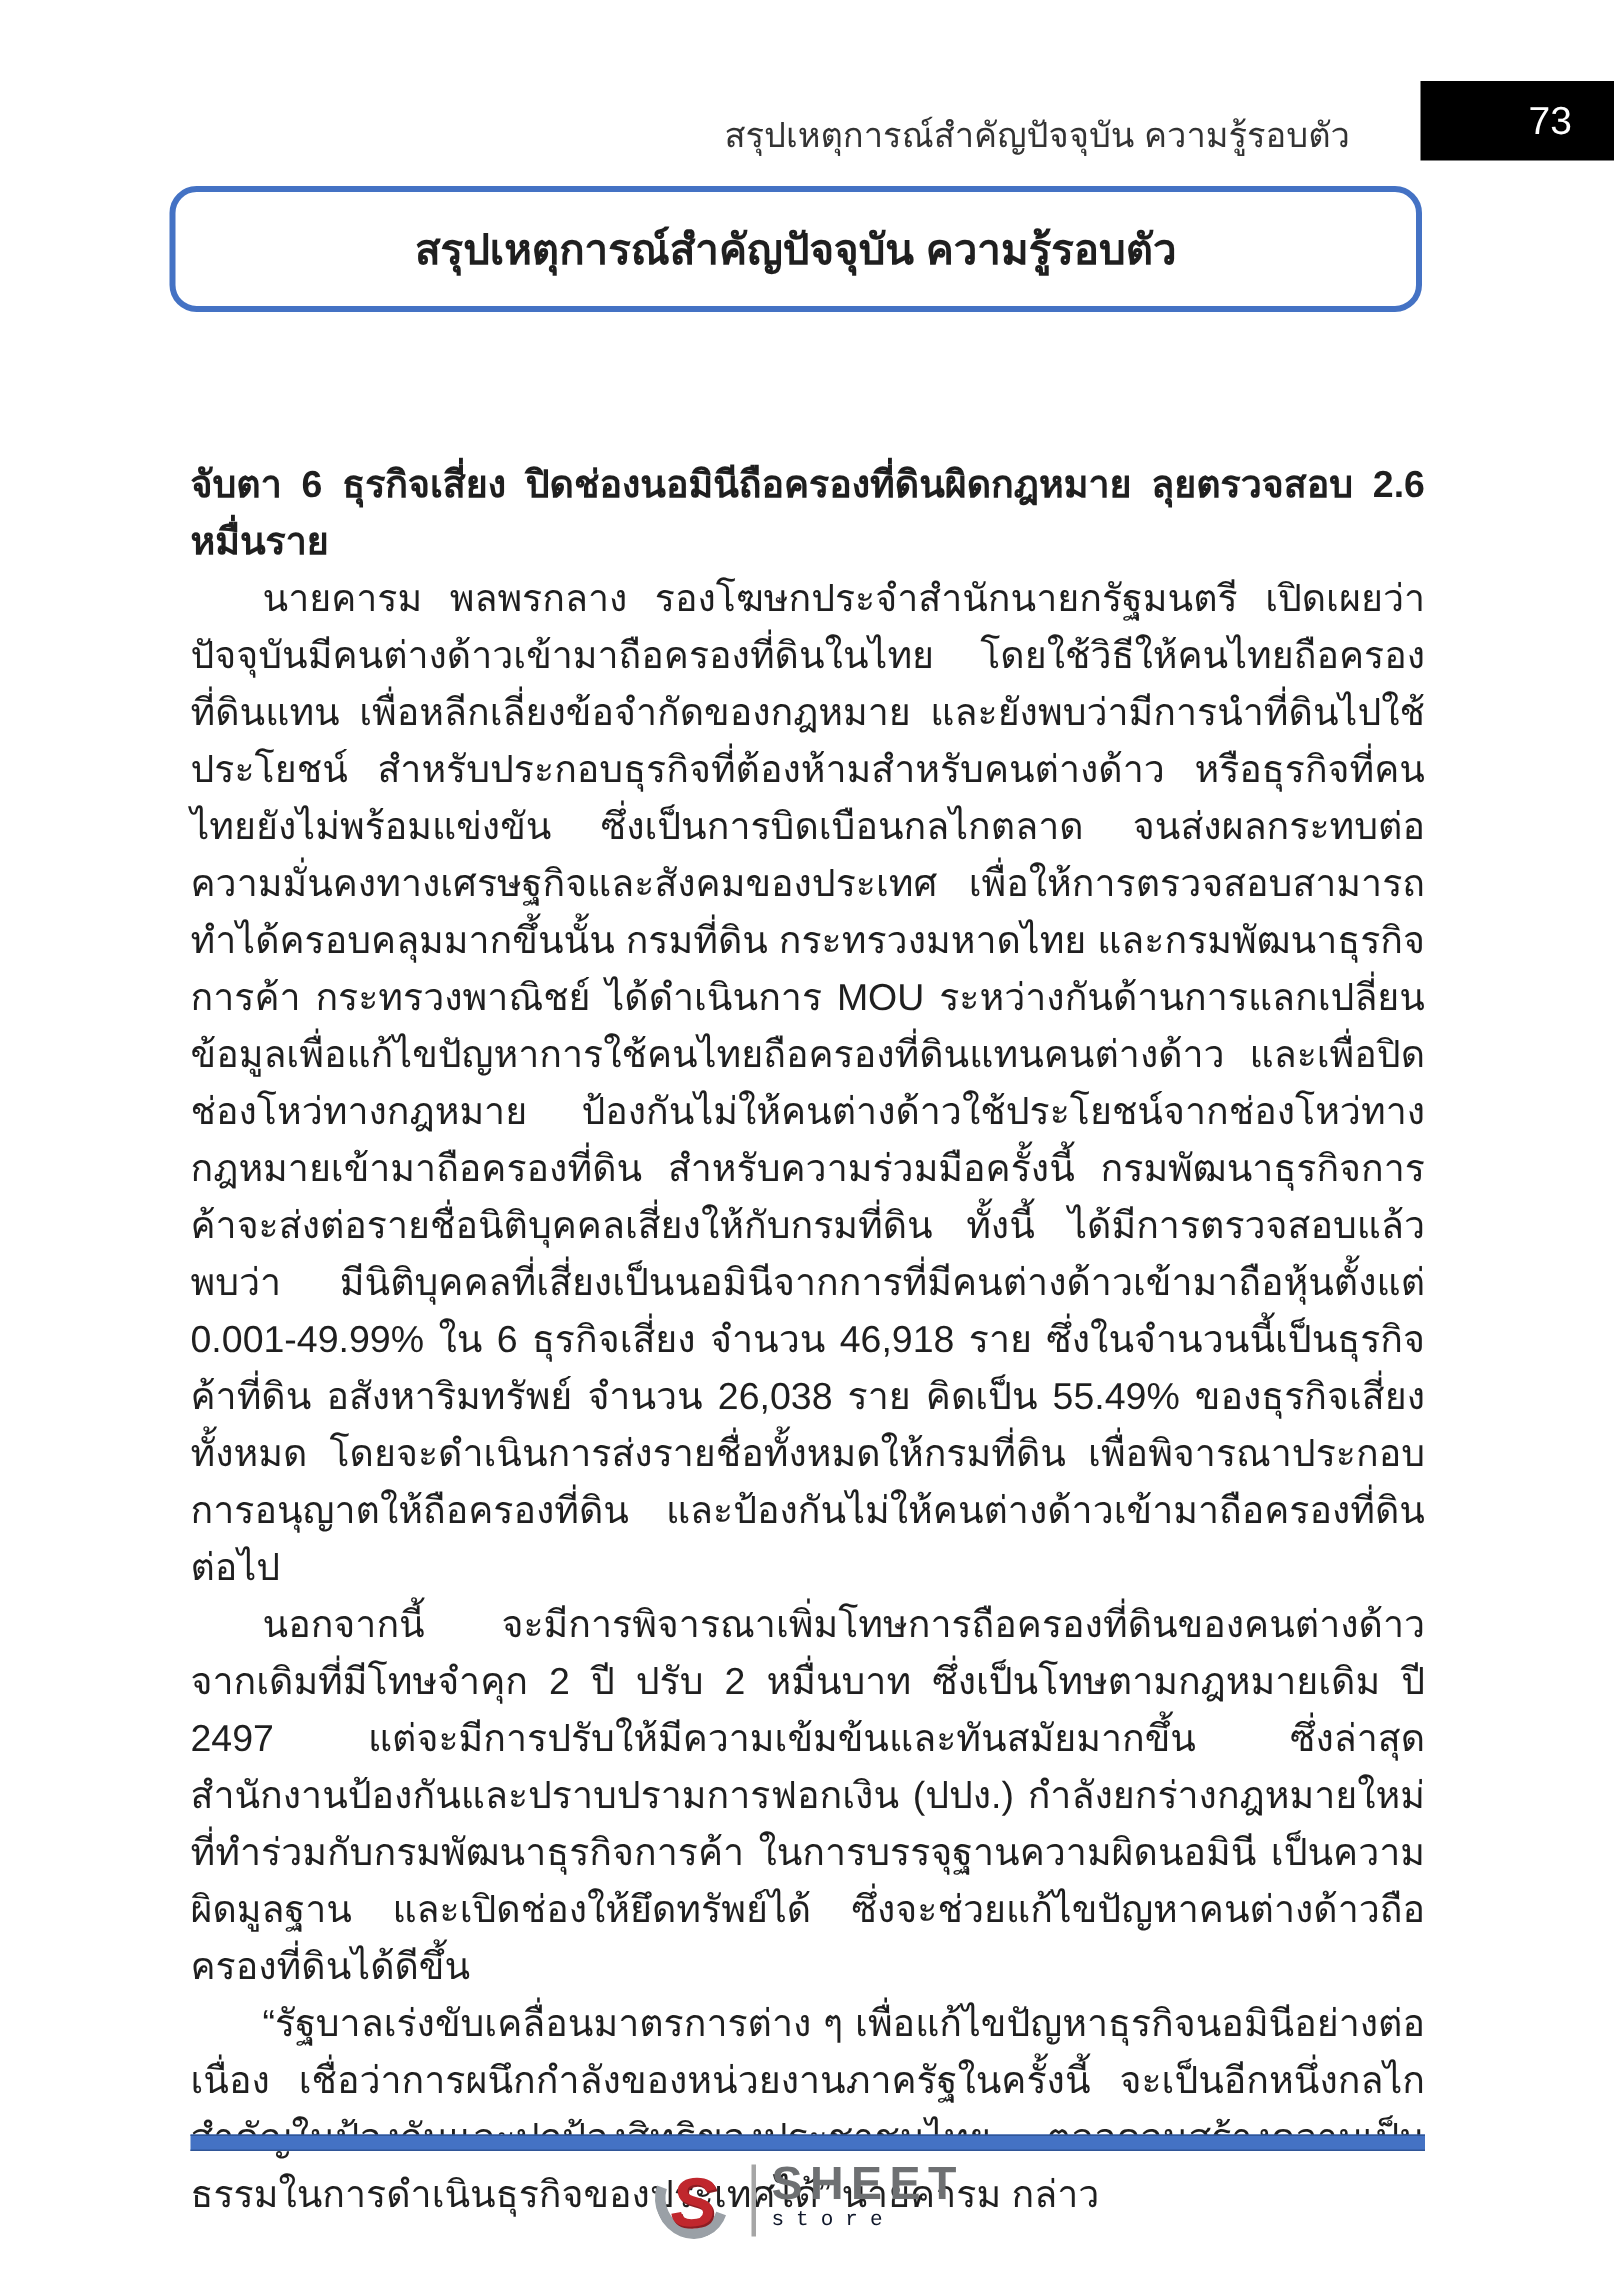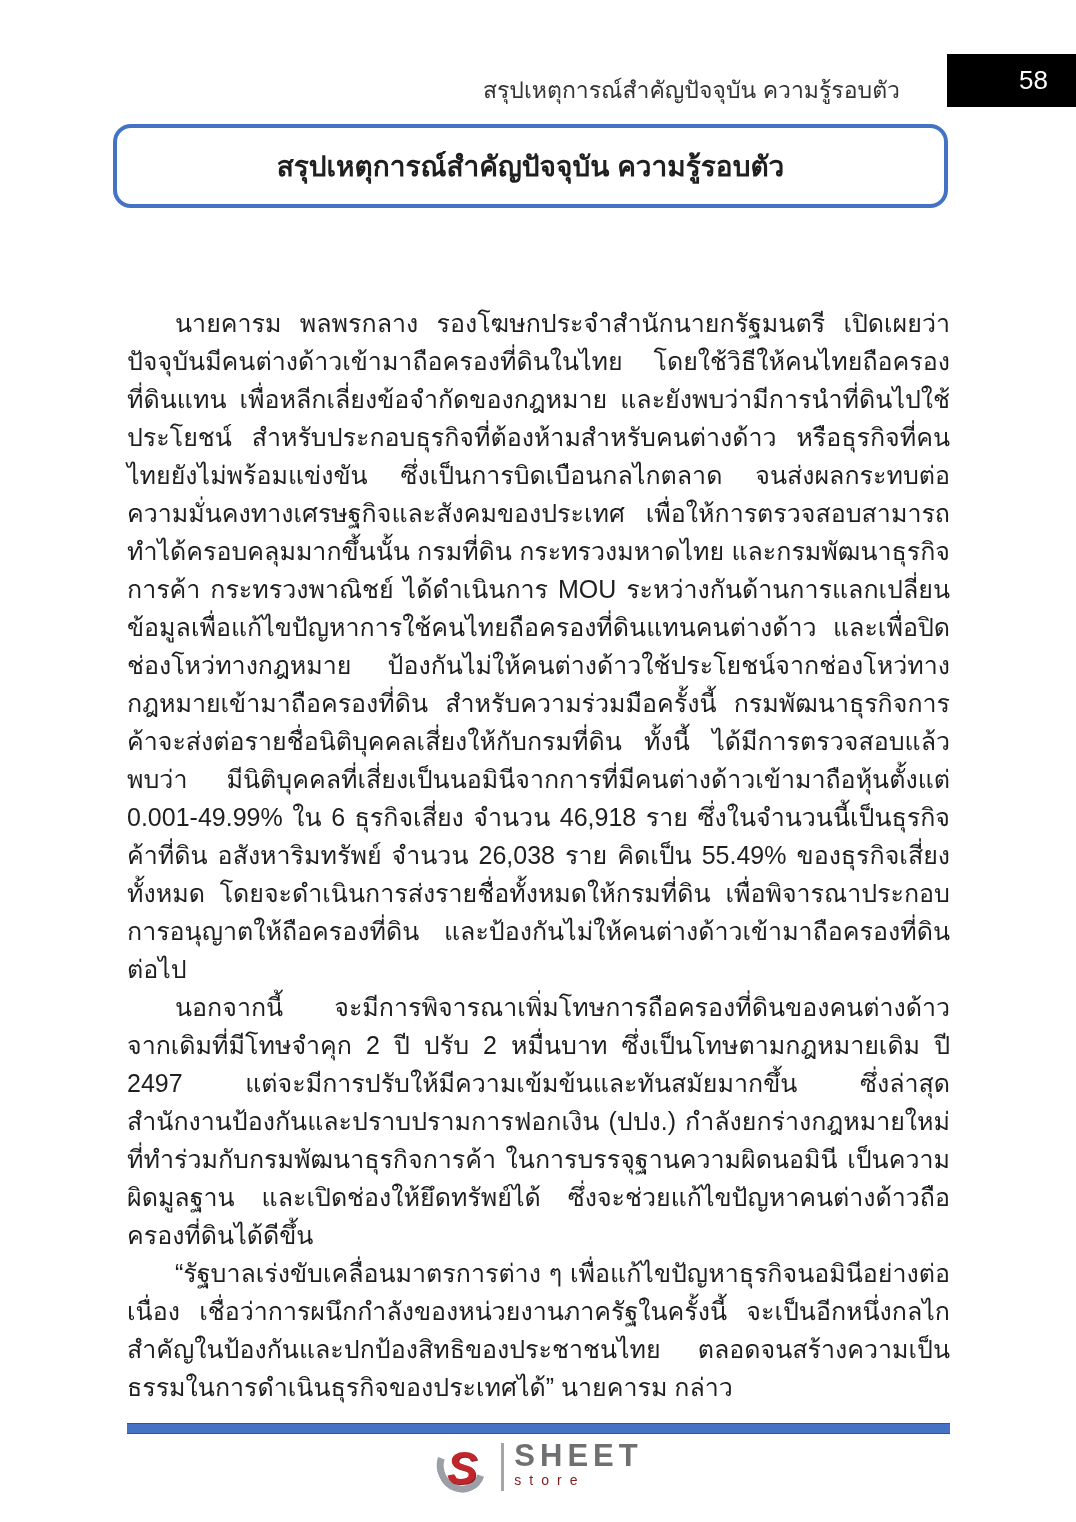--- a/index.html
+++ b/index.html
@@ -60,38 +60,39 @@
   }
   .logo-s {
     position:absolute; top:0; left:0; width:100%; height:100%;
     display:flex; align-items:center; justify-content:center;
     font-weight:bold; font-style:italic; font-size:46px; color:#C0272D;
     text-shadow:1px 1px 0 #8c1d22;
   }
   .logo-divider { width:3px; height:48px; background:#a6a6a6; margin-top:3px; flex:0 0 auto; }
   .logo-text { display:flex; flex-direction:column; }
   .logo-name { font-size:31px; font-weight:bold; color:#6e7072; letter-spacing:5px; line-height:32px; }
-  .logo-sub { font-size:14px; color:#7f1d1d; letter-spacing:8px; line-height:15px; margin-top:1px; }
+  .logo-sub { font-size:14px; color:#0f172a; letter-spacing:8px; line-height:15px; margin-top:1px;font-family:Liberation Mono, monospace; }
 </style>
 </head>
 <body>
 
 <div class="page">
 
   <div class="header-text">สรุปเหตุการณ์สำคัญปัจจุบัน ความรู้รอบตัว</div>
   <div class="page-num-box">
-    <span>58</span>
+    <span>73</span>
   </div>
 
   <div class="title-box">
     <span class="title-box-label">สรุปเหตุการณ์สำคัญปัจจุบัน ความรู้รอบตัว</span>
   </div>
 
 
   <div class="body-text">
+    <p class="subheading">จับตา 6 ธุรกิจเสี่ยง ปิดช่องนอมินีถือครองที่ดินผิดกฎหมาย ลุยตรวจสอบ 2.6 หมื่นราย</p>
     <p class="para">นายคารม พลพรกลาง รองโฆษกประจำสำนักนายกรัฐมนตรี เปิดเผยว่า ปัจจุบันมีคนต่างด้าวเข้ามาถือครองที่ดินในไทย โดยใช้วิธีให้คนไทยถือครองที่ดินแทน เพื่อหลีกเลี่ยงข้อจำกัดของกฎหมาย และยังพบว่ามีการนำที่ดินไปใช้ประโยชน์ สำหรับประกอบธุรกิจที่ต้องห้ามสำหรับคนต่างด้าว หรือธุรกิจที่คนไทยยังไม่พร้อมแข่งขัน ซึ่งเป็นการบิดเบือนกลไกตลาด จนส่งผลกระทบต่อความมั่นคงทางเศรษฐกิจและสังคมของประเทศ เพื่อให้การตรวจสอบสามารถทำได้ครอบคลุมมากขึ้นนั้น กรมที่ดิน กระทรวงมหาดไทย และกรมพัฒนาธุรกิจการค้า กระทรวงพาณิชย์ ได้ดำเนินการ MOU ระหว่างกันด้านการแลกเปลี่ยนข้อมูลเพื่อแก้ไขปัญหาการใช้คนไทยถือครองที่ดินแทนคนต่างด้าว และเพื่อปิดช่องโหว่ทางกฎหมาย ป้องกันไม่ให้คนต่างด้าวใช้ประโยชน์จากช่องโหว่ทางกฎหมายเข้ามาถือครองที่ดิน สำหรับความร่วมมือครั้งนี้ กรมพัฒนาธุรกิจการค้าจะส่งต่อรายชื่อนิติบุคคลเสี่ยงให้กับกรมที่ดิน ทั้งนี้ ได้มีการตรวจสอบแล้วพบว่า มีนิติบุคคลที่เสี่ยงเป็นนอมินีจากการที่มีคนต่างด้าวเข้ามาถือหุ้นตั้งแต่ 0.001-49.99% ใน 6 ธุรกิจเสี่ยง จำนวน 46,918 ราย ซึ่งในจำนวนนี้เป็นธุรกิจค้าที่ดิน อสังหาริมทรัพย์ จำนวน 26,038 ราย คิดเป็น 55.49% ของธุรกิจเสี่ยงทั้งหมด โดยจะดำเนินการส่งรายชื่อทั้งหมดให้กรมที่ดิน เพื่อพิจารณาประกอบการอนุญาตให้ถือครองที่ดิน และป้องกันไม่ให้คนต่างด้าวเข้ามาถือครองที่ดินต่อไป</p>
     <p class="para">นอกจากนี้ จะมีการพิจารณาเพิ่มโทษการถือครองที่ดินของคนต่างด้าว จากเดิมที่มีโทษจำคุก 2 ปี ปรับ 2 หมื่นบาท ซึ่งเป็นโทษตามกฎหมายเดิม ปี 2497 แต่จะมีการปรับให้มีความเข้มข้นและทันสมัยมากขึ้น ซึ่งล่าสุด สำนักงานป้องกันและปราบปรามการฟอกเงิน (ปปง.) กำลังยกร่างกฎหมายใหม่ที่ทำร่วมกับกรมพัฒนาธุรกิจการค้า ในการบรรจุฐานความผิดนอมินี เป็นความผิดมูลฐาน และเปิดช่องให้ยึดทรัพย์ได้ ซึ่งจะช่วยแก้ไขปัญหาคนต่างด้าวถือครองที่ดินได้ดีขึ้น</p>
     <p class="para">“รัฐบาลเร่งขับเคลื่อนมาตรการต่าง ๆ เพื่อแก้ไขปัญหาธุรกิจนอมินีอย่างต่อเนื่อง เชื่อว่าการผนึกกำลังของหน่วยงานภาครัฐในครั้งนี้ จะเป็นอีกหนึ่งกลไกสำคัญในป้องกันและปกป้องสิทธิของประชาชนไทย ตลอดจนสร้างความเป็นธรรมในการดำเนินธุรกิจของประเทศได้” นายคารม กล่าว</p>
 
   </div>
 
   <div class="footer-bar"></div>
   <div class="logo">
     <span class="logo-mark">
       <span class="logo-swoosh"></span>

